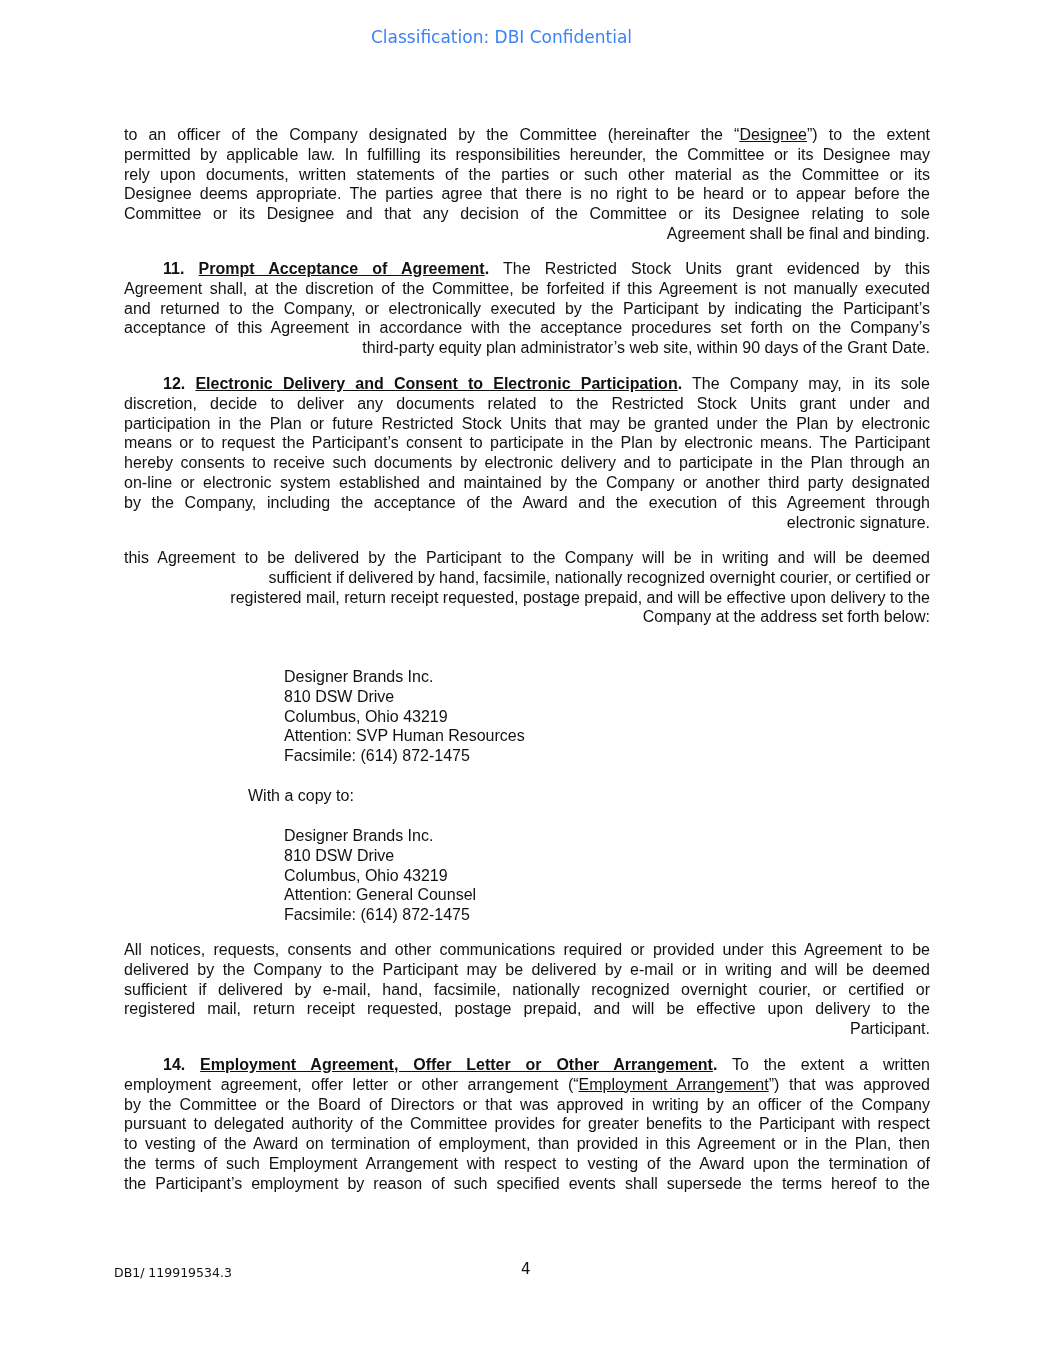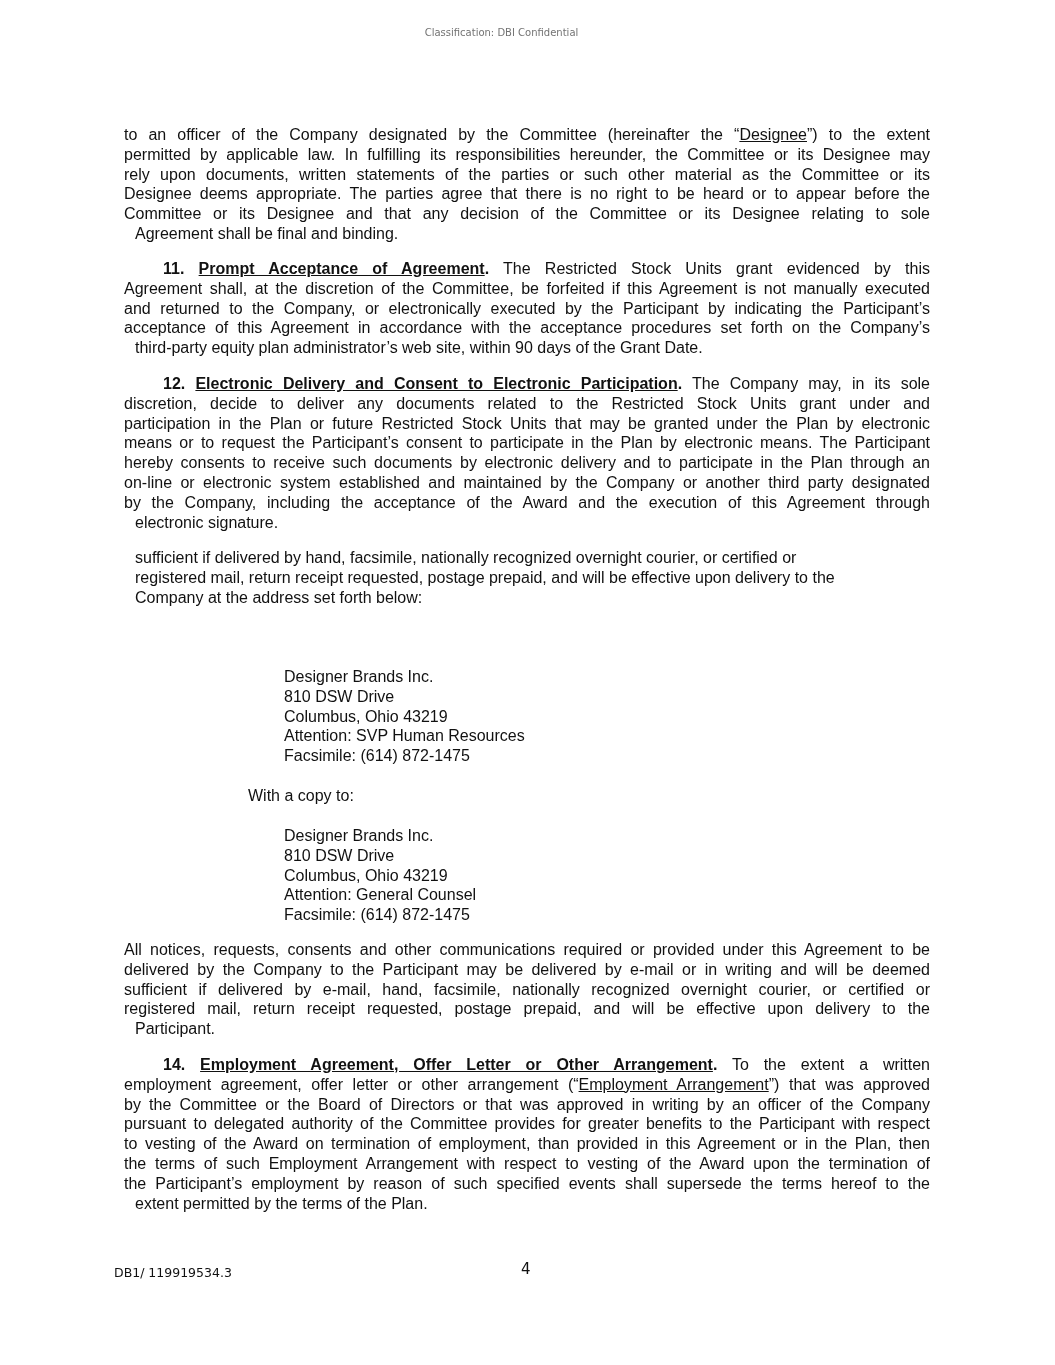--- a/index.html
+++ b/index.html
@@ -1,30 +1,30 @@
 <!DOCTYPE html>
 <html><head>
   <meta charset="utf-8">
   <style>
     html, body { margin: 0; padding: 0; background: #ffffff; }
     body { width: 1055px; height: 1365px; position: relative; overflow: hidden; }
     .classification {
       position: absolute; top: 27px; left: 0; width: 1003px; text-align: center;
-      font-family: "DejaVu Sans", sans-serif; font-size: 10px; color: #737373;
+      font-family: "DejaVu Sans", sans-serif; font-size: 17px; color: #3b82f6;
     }
     .body-text {
       position: absolute; left: 124px; width: 806px;
       font-family: "Liberation Sans", sans-serif; font-size: 16px; line-height: 19.8px; color: #111;
     }
     .indent { padding-left: 39px; }
     .heading { font-weight: bold; }
     .heading .u { text-decoration: underline; }
     .u { text-decoration: underline; }
     .j { display: block; text-align: justify; text-align-last: justify; }
-    .l { display: block; text-align: left; margin-left: 11px; }
+    .l { display: block; text-align: right; margin-left: 11px; }
     .address {
       position: absolute; left: 248px;
       font-family: "Liberation Sans", sans-serif; font-size: 16px; line-height: 19.8px; color: #111;
     }
     .address div { white-space: nowrap; margin-left: 36px; }
     .footer-id {
       position: absolute; top: 1265px; left: 114px;
       font-family: "DejaVu Sans", sans-serif; font-size: 12.5px; color: #111;
     }
     .page-num {
@@ -59,20 +59,21 @@
   <span class="j">discretion, decide to deliver any documents related to the Restricted Stock Units grant under and</span>
   <span class="j">participation in the Plan or future Restricted Stock Units that may be granted under the Plan by electronic</span>
   <span class="j">means or to request the Participant’s consent to participate in the Plan by electronic means. The Participant</span>
   <span class="j">hereby consents to receive such documents by electronic delivery and to participate in the Plan through an</span>
   <span class="j">on-line or electronic system established and maintained by the Company or another third party designated</span>
   <span class="j">by the Company, including the acceptance of the Award and the execution of this Agreement through</span>
   <span class="l">electronic signature.</span>
 </div>
 
 <div class="body-text" style="top:548px;">
+  <span class="j">this Agreement to be delivered by the Participant to the Company will be in writing and will be deemed</span>
   <span class="l">sufficient if delivered by hand, facsimile, nationally recognized overnight courier, or certified or</span>
   <span class="l">registered mail, return receipt requested, postage prepaid, and will be effective upon delivery to the</span>
   <span class="l">Company at the address set forth below:</span>
 </div>
 
 <div class="address" style="top:667px;">
   <div>Designer Brands Inc.</div>
   <div>810 DSW Drive</div>
   <div>Columbus, Ohio 43219</div>
   <div>Attention: SVP Human Resources</div>
@@ -98,17 +99,16 @@
 </div>
 
 <div class="body-text" style="top:1055px;">
   <span class="j indent"><span class="heading"><span>14.</span> <span class="u">Employment Agreement, Offer Letter or Other Arrangement</span>.</span><span id="s14l0"> To the extent a written</span></span>
   <span class="j"><span>employment agreement, offer letter or other arrangement (“</span><span class="u">Employment Arrangement</span><span>”) that was approved</span></span>
   <span class="j">by the Committee or the Board of Directors or that was approved in writing by an officer of the Company</span>
   <span class="j">pursuant to delegated authority of the Committee provides for greater benefits to the Participant with respect</span>
   <span class="j">to vesting of the Award on termination of employment, than provided in this Agreement or in the Plan, then</span>
   <span class="j">the terms of such Employment Arrangement with respect to vesting of the Award upon the termination of</span>
   <span class="j">the Participant’s employment by reason of such specified events shall supersede the terms hereof to the</span>
-  <span class="l">extent permitted by the terms of the Plan.</span>
 </div>
 
 <div class="footer-id">DB1/ 119919534.3</div>
 <div class="page-num">4</div>
 
 </body></html>

